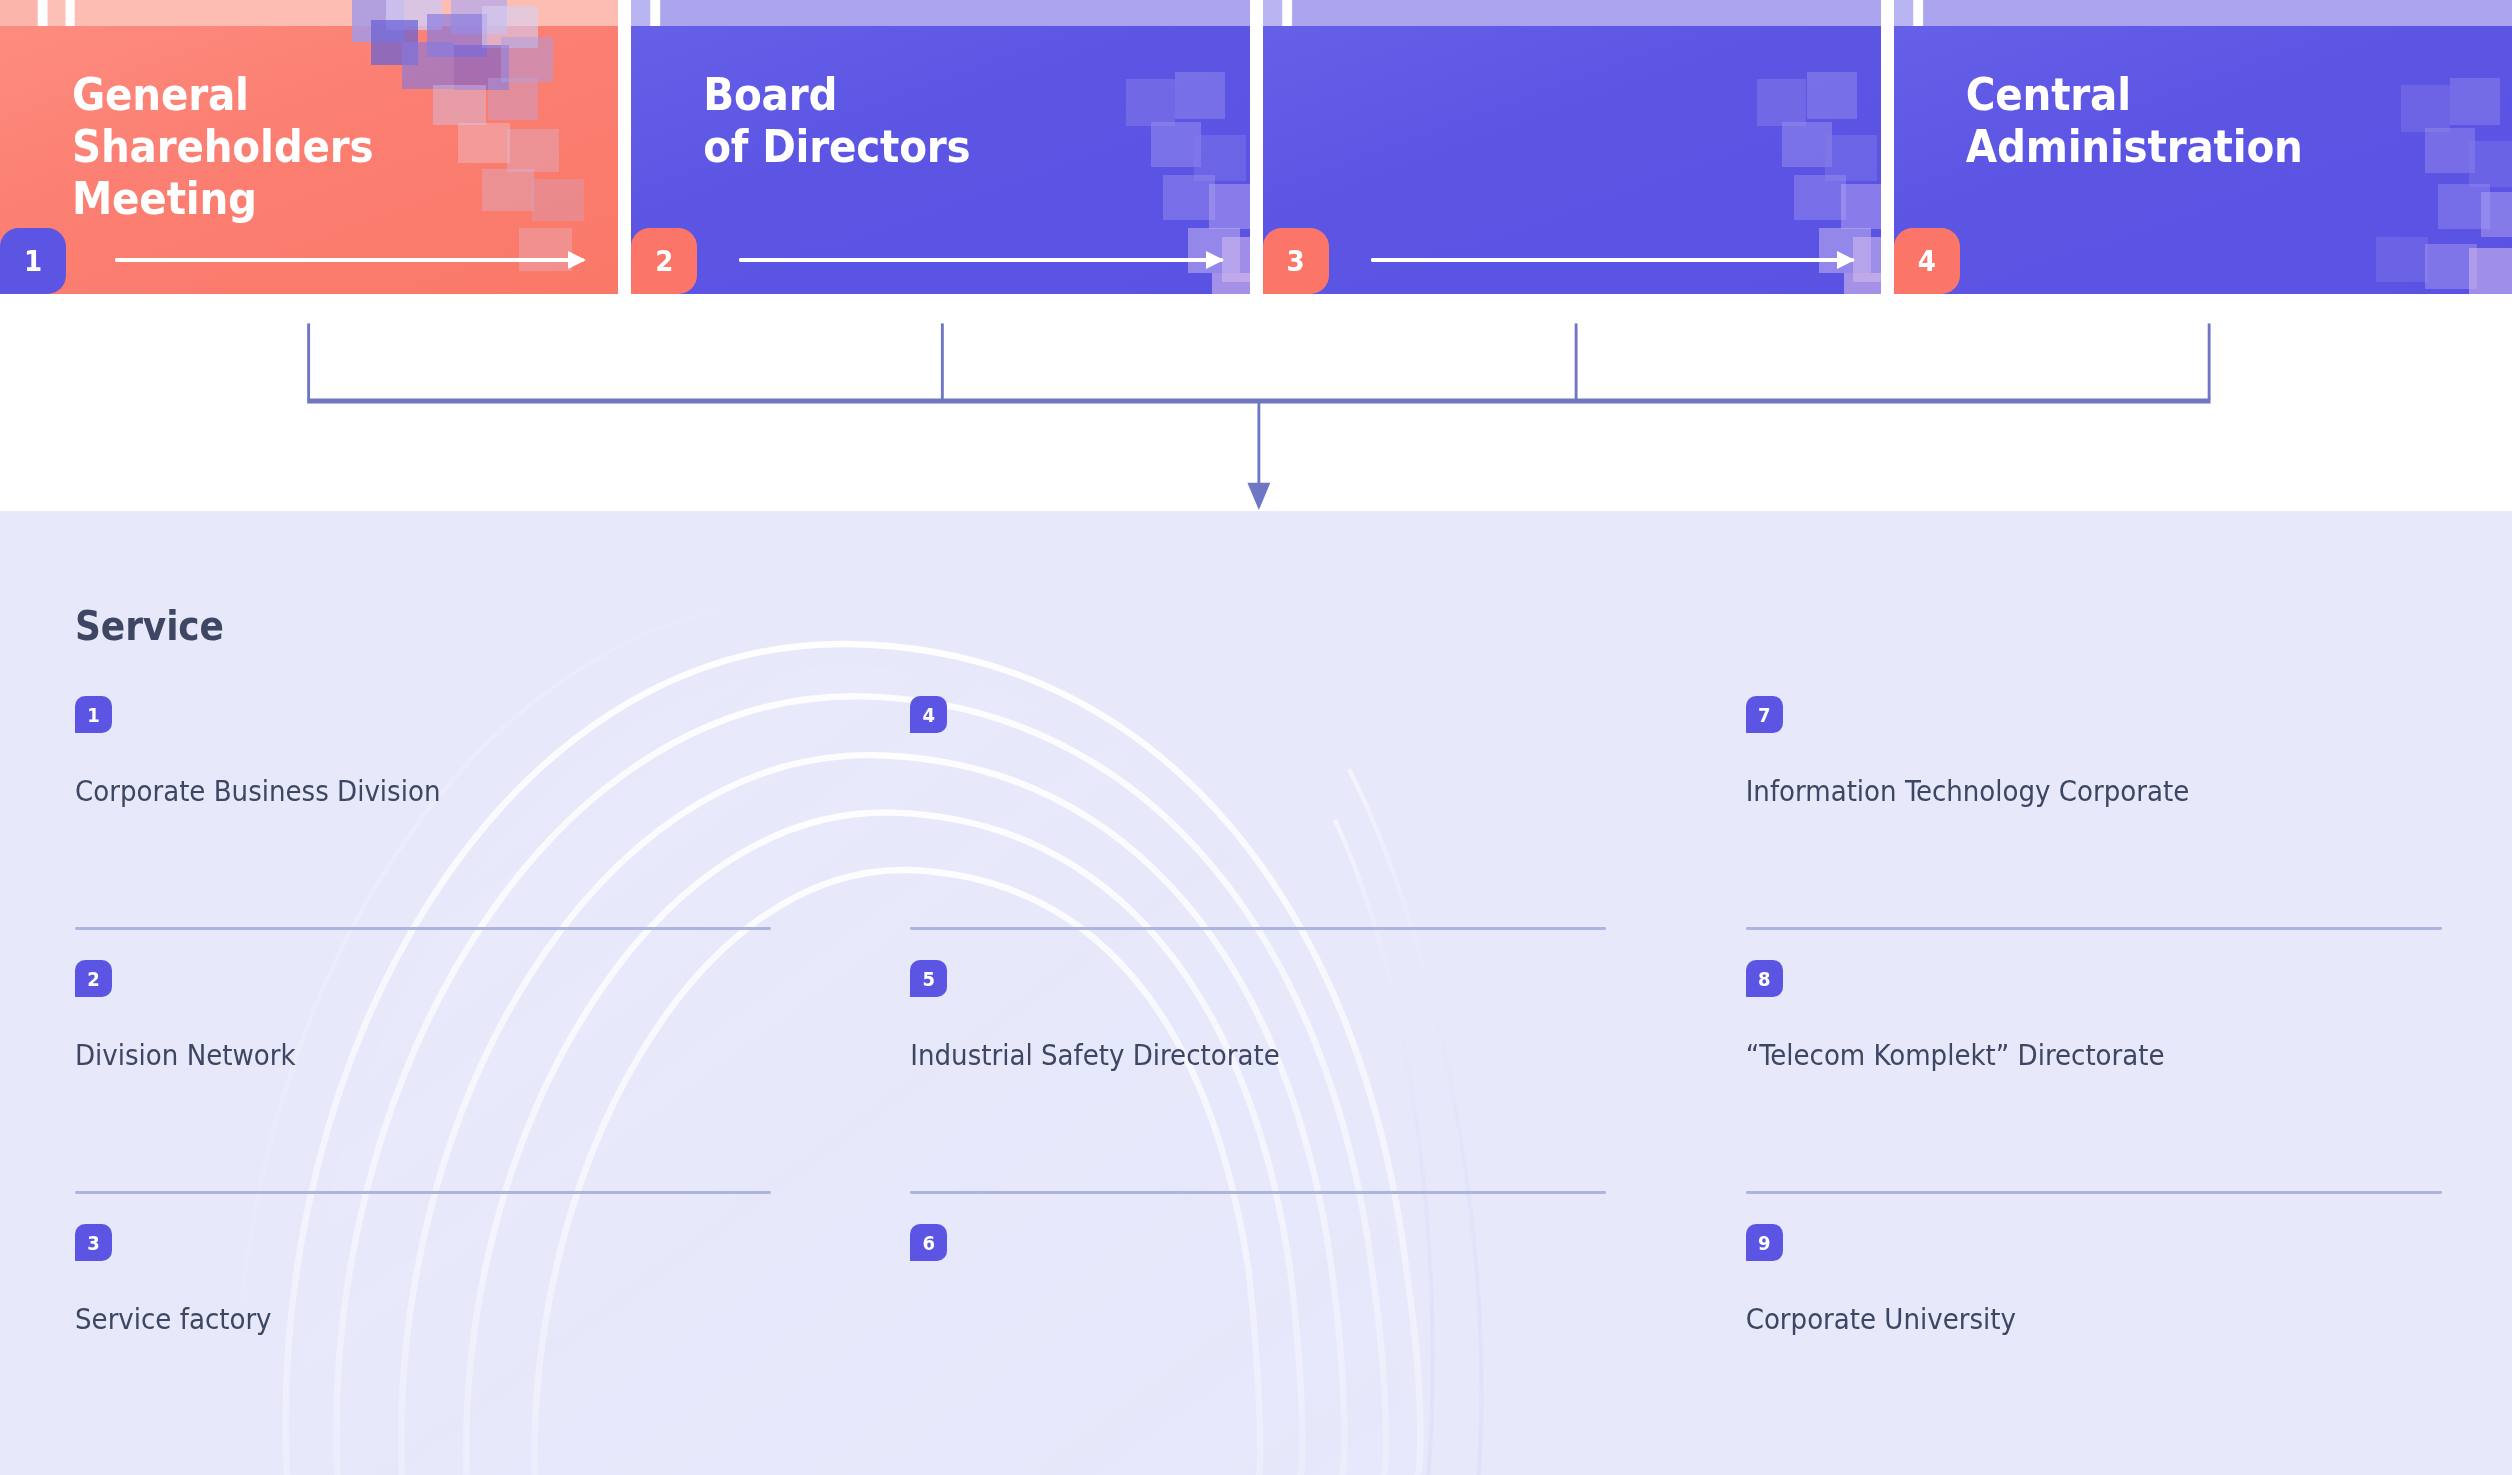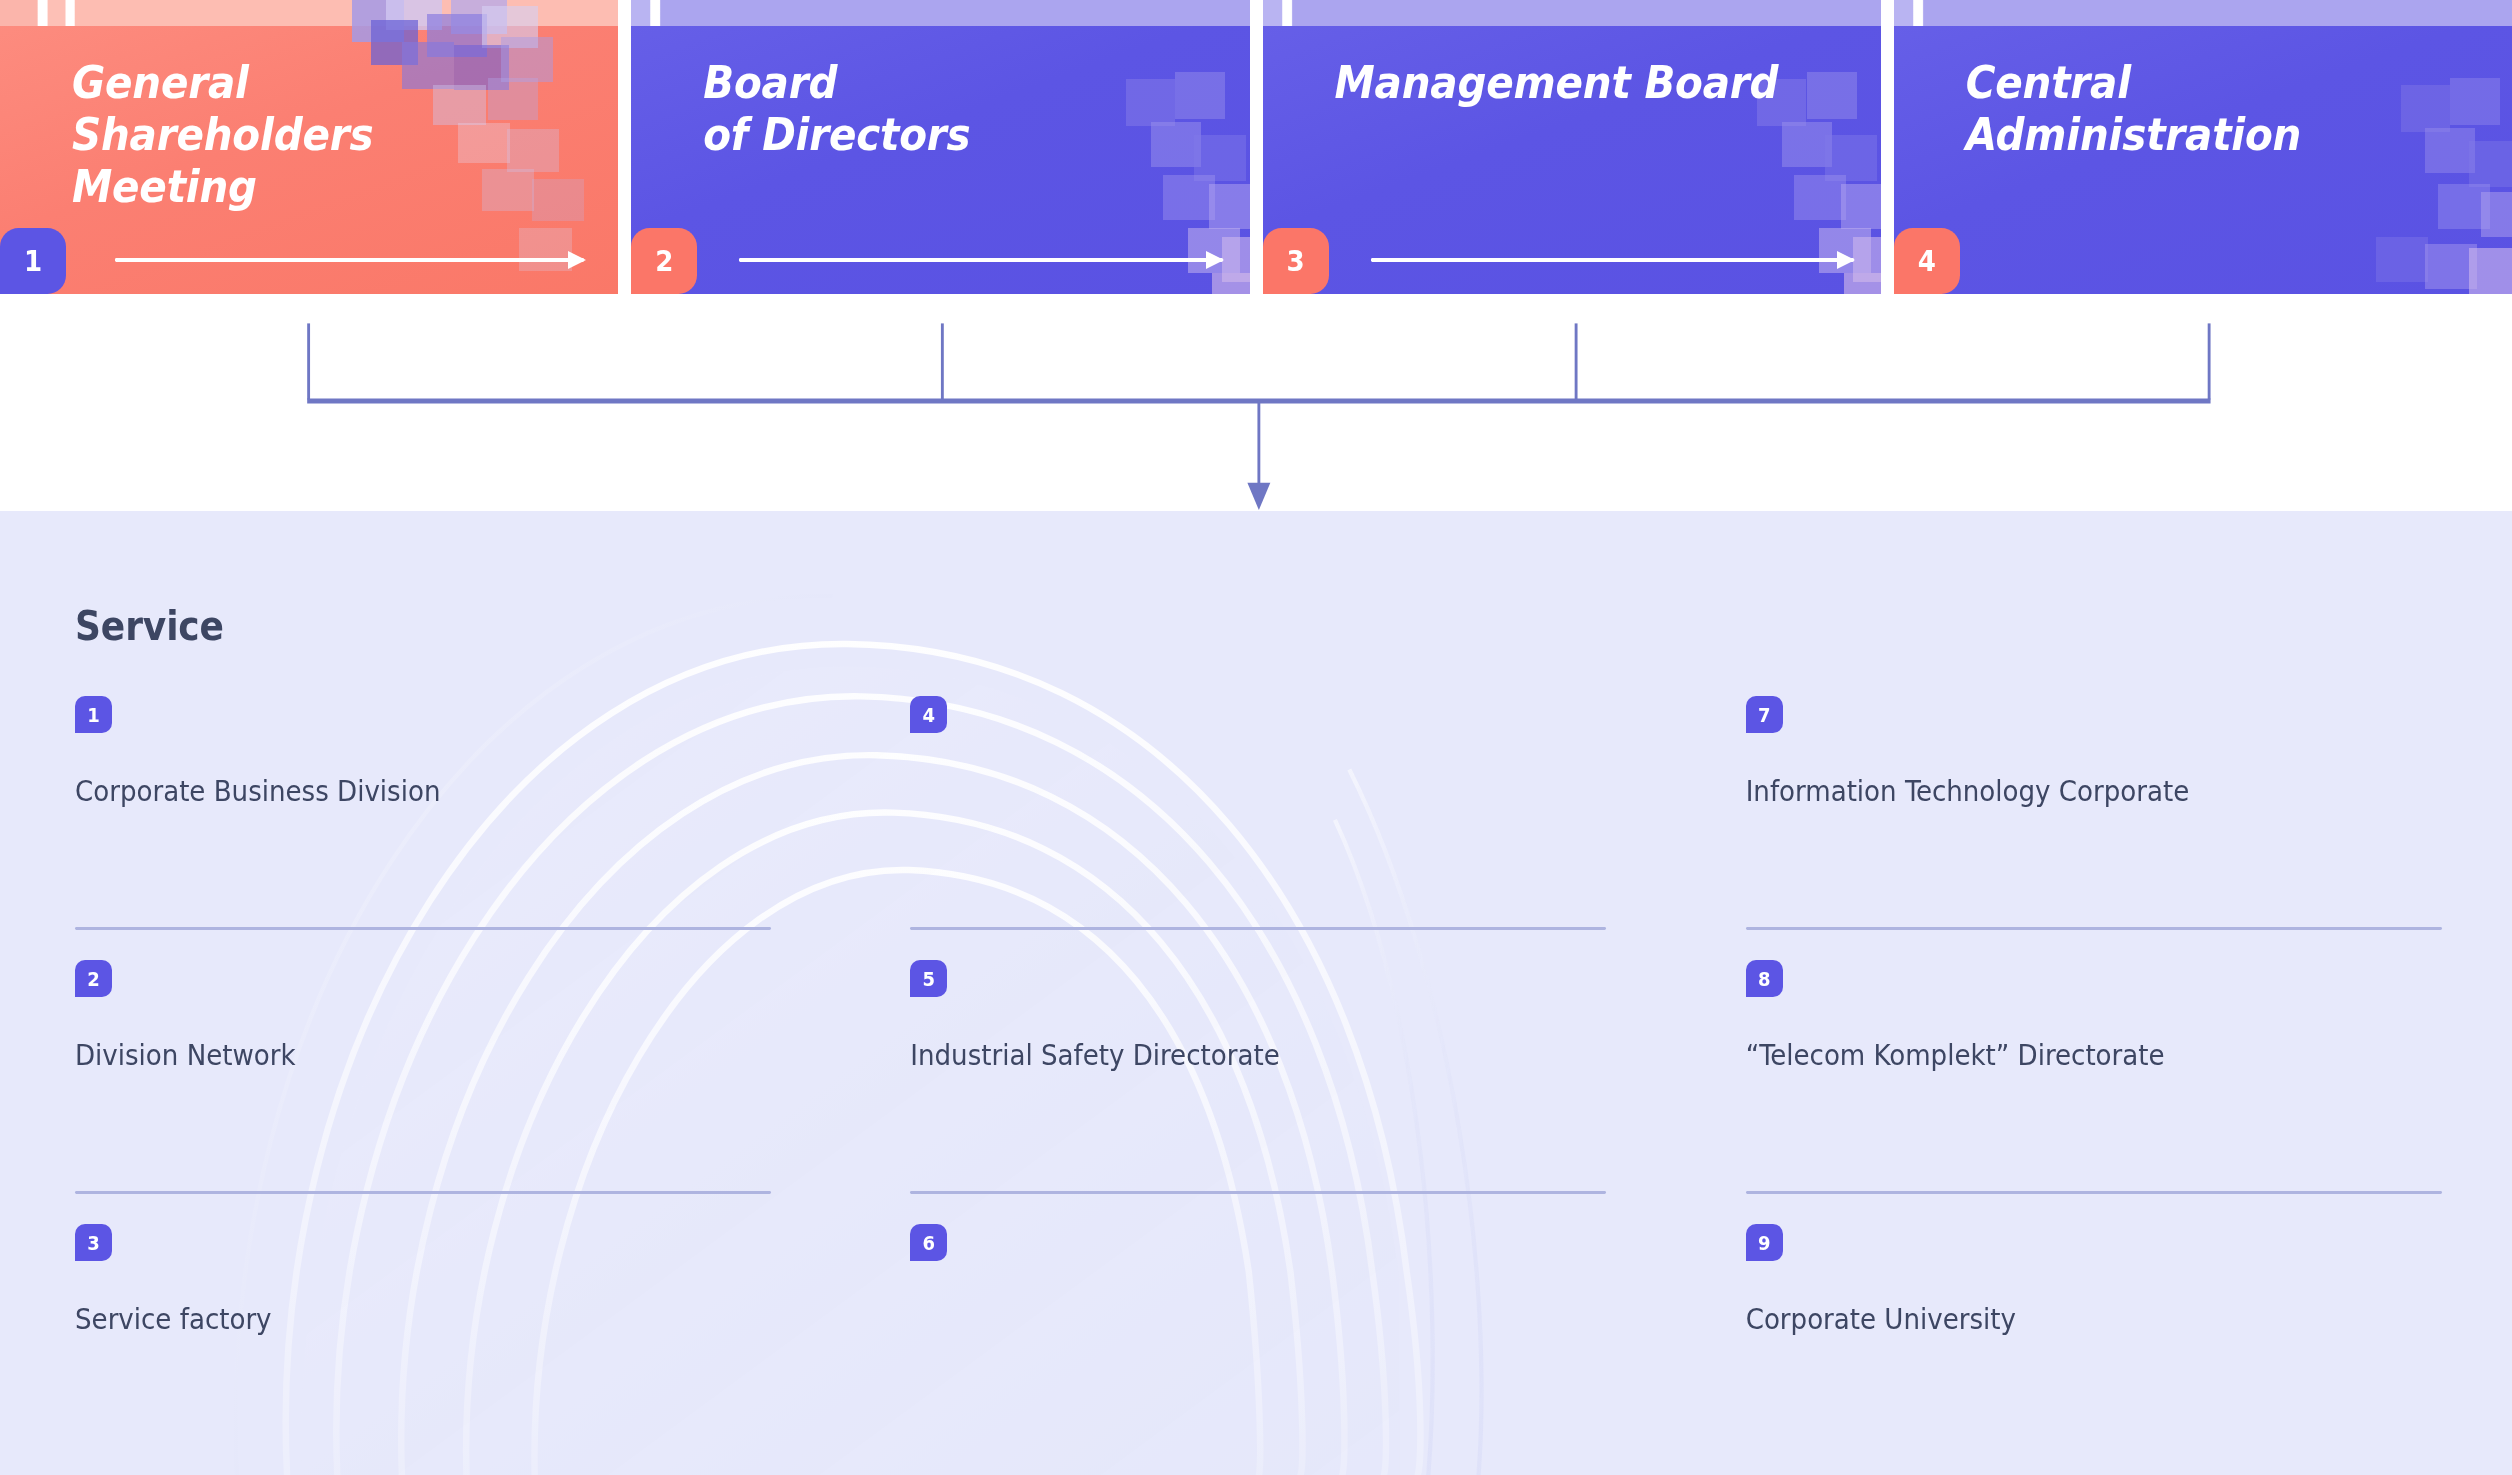--- a/index.html
+++ b/index.html
@@ -47,23 +47,23 @@
     width:66px; height:66px;
     border-radius:18.7px 18.7px 18.7px 0;
     display:flex; align-items:center; justify-content:center;
     color:#ffffff; font-size:29px; font-weight:700; line-height:1;
     z-index:6;
   }
   .gov-card.orange .gov-badge { background:#5c55e4; }
   .gov-card.purple .gov-badge { background:#fb7668; }
 
   .gov-title {
-    position:absolute; left:72px; top:57px; right:79px;
+    position:absolute; left:72px; top:69px; right:79px;
     color:#ffffff; font-size:45px; font-weight:700; line-height:1.16;
-    letter-spacing:-0.2px; z-index:5; white-space:pre-line;font-style:italic;
+    letter-spacing:-0.2px; z-index:5; white-space:pre-line;
   }
 
   .gov-arrow {
     position:absolute; bottom:30px; z-index:5; height:8.6px;
   }
   .gov-arrow .shaft {
     position:absolute; left:0; top:2.9px; height:3.6px; width:100%;
     background:#ffffff; border-radius:1.4px;
   }
   .gov-arrow .head {
@@ -182,21 +182,20 @@
         <div class="px" style="left:80%;top:79px;width:49px;height:47px;background:#7d73e6;opacity:.65;"></div>
         <div class="px" style="left:88%;top:72px;width:50px;height:47px;background:#8b82ea;opacity:.6;"></div>
         <div class="px" style="left:84%;top:122px;width:50px;height:45px;background:#9a8fec;opacity:.5;"></div>
         <div class="px" style="left:91%;top:135px;width:52px;height:46px;background:#8179e8;opacity:.45;"></div>
         <div class="px" style="left:86%;top:175px;width:52px;height:45px;background:#9d93ee;opacity:.45;"></div>
         <div class="px" style="left:93.5%;top:184px;width:50px;height:45px;background:#b3a6ef;opacity:.5;"></div>
         <div class="px" style="left:90%;top:228px;width:52px;height:45px;background:#c3b2ef;opacity:.55;"></div>
         <div class="px" style="left:95.5%;top:237px;width:47px;height:45px;background:#cbb6ec;opacity:.6;"></div>
         <div class="px" style="left:94%;top:273px;width:52px;height:23px;background:#d6bdea;opacity:.6;"></div>
       </div>
-      <div class="gov-title">Management Board</div>
       <div class="gov-badge">3</div>
       <div class="gov-arrow" style="left:108px;right:27px;">
         <div class="shaft"></div>
           <div class="head"></div>
       </div>
     </div>
 
     <div class="gov-card purple">
       <div class="card-topband"></div>
       <div class="mosaic">

